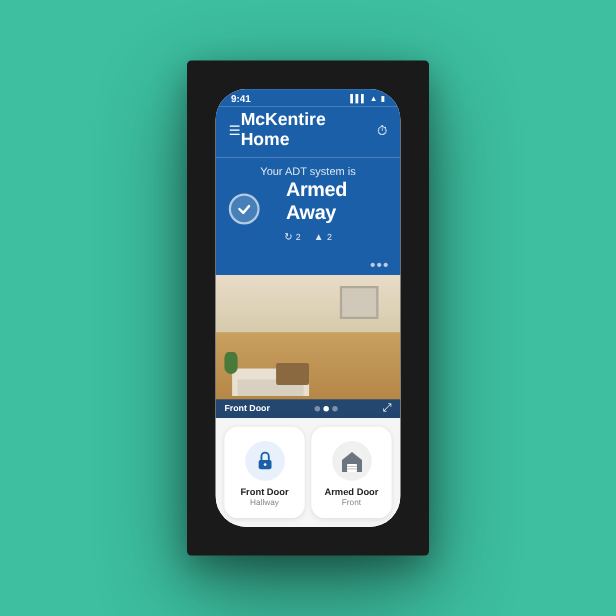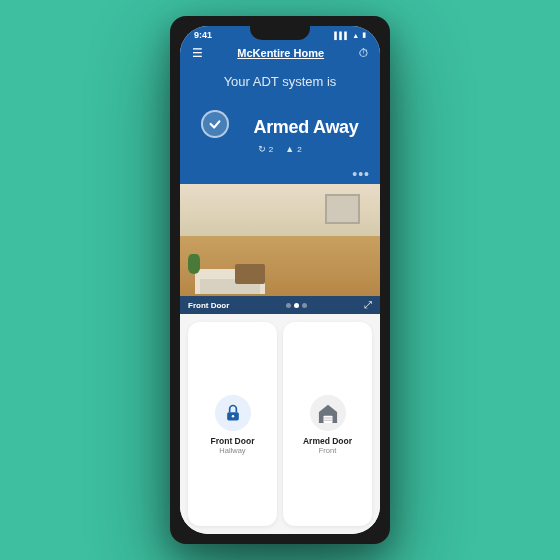--- a/index.html
+++ b/index.html
@@ -10,24 +10,24 @@
       background-color: #3dbfa0;
       display: flex;
       align-items: center;
       justify-content: center;
       font-family: -apple-system, BlinkMacSystemFont, 'Segoe UI', sans-serif;
       overflow: hidden;
     }
 
     .phone-outer {
       width: 220px;
-      height: 528px;
+      height: 450px;
       background: #1a1a1a;
-      border-radius: 16px;
-      padding: 10px;
+      border-radius: 4px;
+      padding: 26px;
       box-shadow: 0 30px 80px rgba(0,0,0,0.45), 0 10px 30px rgba(0,0,0,0.3);
       position: relative;
     }
 
     .phone-inner {
       width: 100%;
       height: 100%;
       background: #fff;
       border-radius: 28px;
       overflow: hidden;
@@ -72,44 +72,43 @@
       flex-shrink: 0;
     }
 
     .header-menu {
       color: #fff;
       font-size: 12px;
     }
 
     .header-title {
       color: #fff;
-      font-size: 11px;
+      font-size: 16px;
       font-weight: 600;
-      text-decoration: underline;
     }
 
     .header-icon {
       color: #fff;
       font-size: 12px;
     }
 
     
     .armed-section {
       background: #1a5fa8;
       display: flex;
       flex-direction: column;
       align-items: center;
       padding: 8px 12px 10px;
       flex-shrink: 0;
     }
 
     .armed-subtitle {
       color: rgba(255,255,255,0.85);
-      font-size: 13px;
-      margin-bottom: 21px;
+      font-size: 10px;
+      margin-bottom: 0;
     }
 
     .armed-row {
       display: flex;
       align-items: flex-end;
       gap: 24px;
     }
 
     .armed-check-circle {
       width: 28px;

